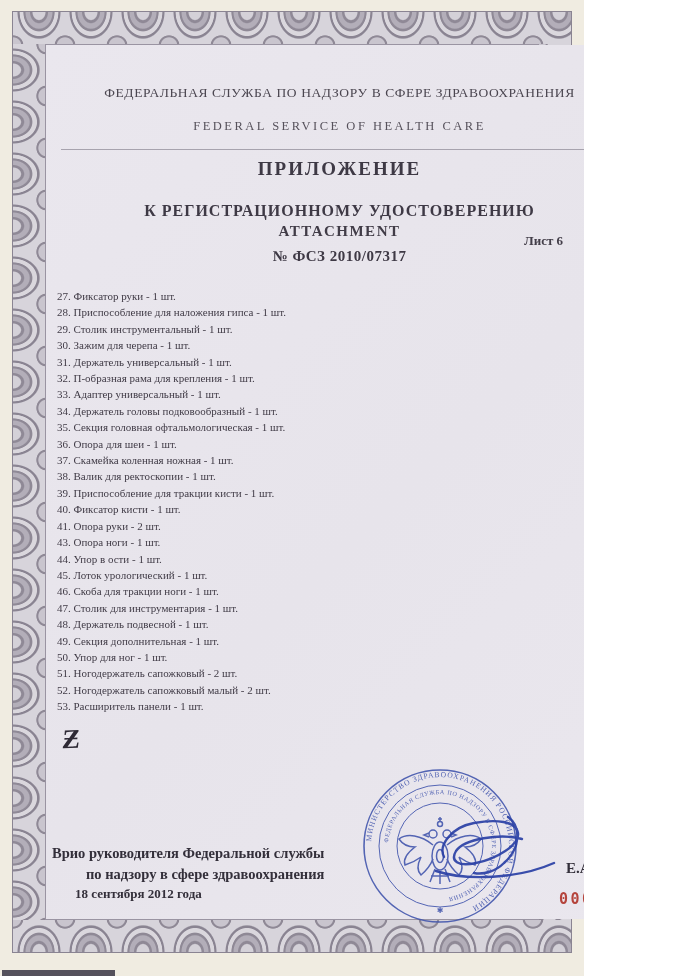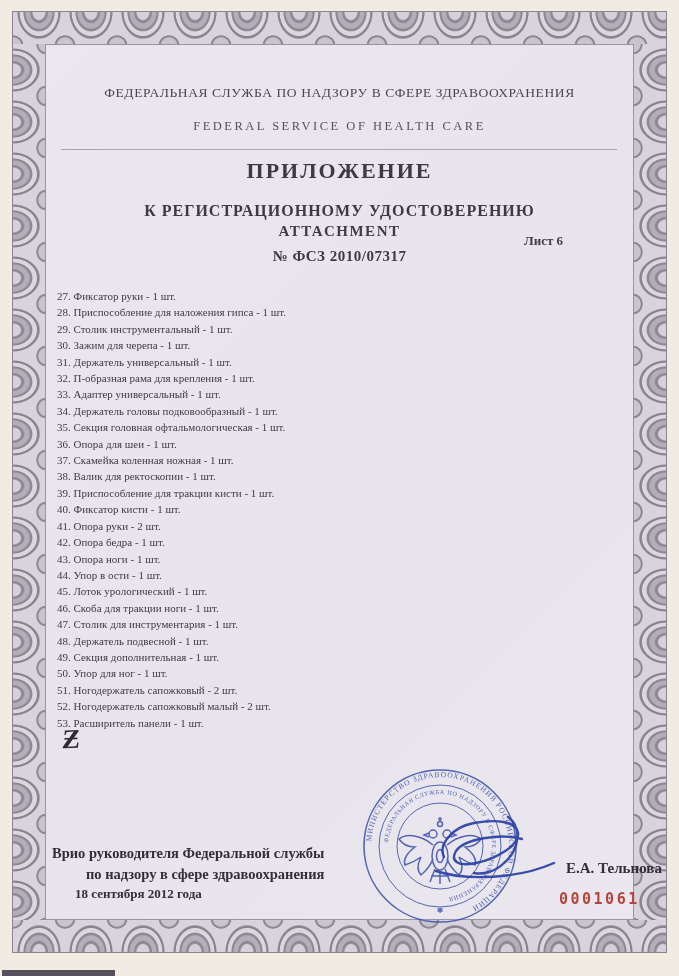--- a/index.html
+++ b/index.html
@@ -1,17 +1,17 @@
 <!DOCTYPE html>
 <html><head>
 <meta charset="utf-8">
 <style>
   html,body{margin:0;padding:0;}
   body{width:679px;height:976px;font-family:"Liberation Serif","DejaVu Serif",serif;}
-  .page{position:relative;width:679px;height:976px;background:#f0ece1;overflow:hidden;}
+  .page{position:relative;width:584px;height:976px;background:#f0ece1;overflow:hidden;}
 
   
   .band{position:absolute;background-color:#d7d4db;}
   .band-top{left:13px;top:12px;right:13px;height:33px;
     background-image:
       radial-gradient(16px 15px at 50% 100%, #c9c5ce 0 48%, #8f8996 54% 62%, rgba(0,0,0,0) 67%),
       radial-gradient(25px 31px at 50% 0%, #d4d1d8 0 24%, #8f8996 28% 34%, #b3aeb9 38% 52%, #8f8996 56% 61%, #dad7dd 64% 76%, #8a8492 79% 84%, rgba(0,0,0,0) 88%);
     background-size:52px 33px,52px 33px;background-position:26px 0,0 0;background-repeat:repeat-x;}
   .band-bottom{left:13px;top:919px;right:13px;height:33px;
     background-image:
@@ -32,21 +32,21 @@
   .frame-inner{position:absolute;left:45px;top:44px;right:45px;bottom:56px;border:1px solid #9a94a2;}
 
   
   .doc{position:absolute;left:46px;top:45px;width:587px;height:874px;
        background:linear-gradient(135deg,#eae7ee 0%,#e7e4eb 55%,#eae7ee 100%);}
 
   .center{position:absolute;left:0;width:587px;text-align:center;}
   .org-ru{top:40px;font-size:13.5px;letter-spacing:.6px;color:#4b4650;}
   .org-en{top:74px;font-size:12.5px;letter-spacing:2.5px;color:#56515b;}
   .rule{position:absolute;left:15px;top:104px;width:556px;height:1px;background:#a7a3ae;}
-  .t1{top:113px;font-size:22px;font-weight:bold;letter-spacing:2px;color:#3e3945;}
+  .t1{top:113px;font-size:19px;font-weight:bold;letter-spacing:2px;color:#3e3945;}
   .t2{top:157px;font-size:16px;font-weight:bold;letter-spacing:1px;color:#3e3945;}
   .t3{top:178px;font-size:15px;font-weight:bold;letter-spacing:1.5px;color:#413c47;}
   .sheet{position:absolute;left:478px;top:188px;font-size:13px;font-weight:bold;color:#433e49;}
   .cert-no{top:203px;font-size:15px;font-weight:bold;letter-spacing:.5px;color:#3e3945;}
 
   .list{position:absolute;left:11px;top:243px;width:540px;color:#403b46;}
   .list-item{font-size:11px;line-height:16.4px;white-space:nowrap;}
 
   .end-mark{position:absolute;left:16px;top:679px;font-size:27px;color:#2e2a35;
             transform:skewX(-6deg) rotate(-2deg);font-weight:bold;}
@@ -96,21 +96,20 @@
         <div class="list-item">32. П-образная рама для крепления - 1 шт.</div>
         <div class="list-item">33. Адаптер универсальный - 1 шт.</div>
         <div class="list-item">34. Держатель головы подковообразный - 1 шт.</div>
         <div class="list-item">35. Секция головная офтальмологическая - 1 шт.</div>
         <div class="list-item">36. Опора для шеи - 1 шт.</div>
         <div class="list-item">37. Скамейка коленная ножная - 1 шт.</div>
         <div class="list-item">38. Валик для ректоскопии - 1 шт.</div>
         <div class="list-item">39. Приспособление для тракции кисти - 1 шт.</div>
         <div class="list-item">40. Фиксатор кисти - 1 шт.</div>
         <div class="list-item">41. Опора руки - 2 шт.</div>
-        <div class="list-item">42. Опора бедра - 1 шт.</div>
         <div class="list-item">43. Опора ноги - 1 шт.</div>
         <div class="list-item">44. Упор в ости - 1 шт.</div>
         <div class="list-item">45. Лоток урологический - 1 шт.</div>
         <div class="list-item">46. Скоба для тракции ноги - 1 шт.</div>
         <div class="list-item">47. Столик для инструментария - 1 шт.</div>
         <div class="list-item">48. Держатель подвесной - 1 шт.</div>
         <div class="list-item">49. Секция дополнительная - 1 шт.</div>
         <div class="list-item">50. Упор для ног - 1 шт.</div>
         <div class="list-item">51. Ногодержатель сапожковый - 2 шт.</div>
         <div class="list-item">52. Ногодержатель сапожковый малый - 2 шт.</div>

